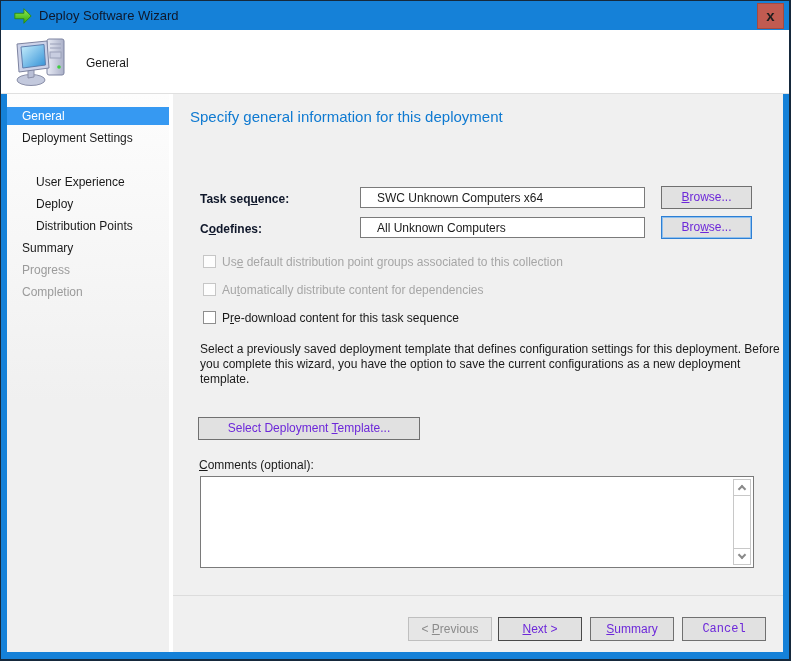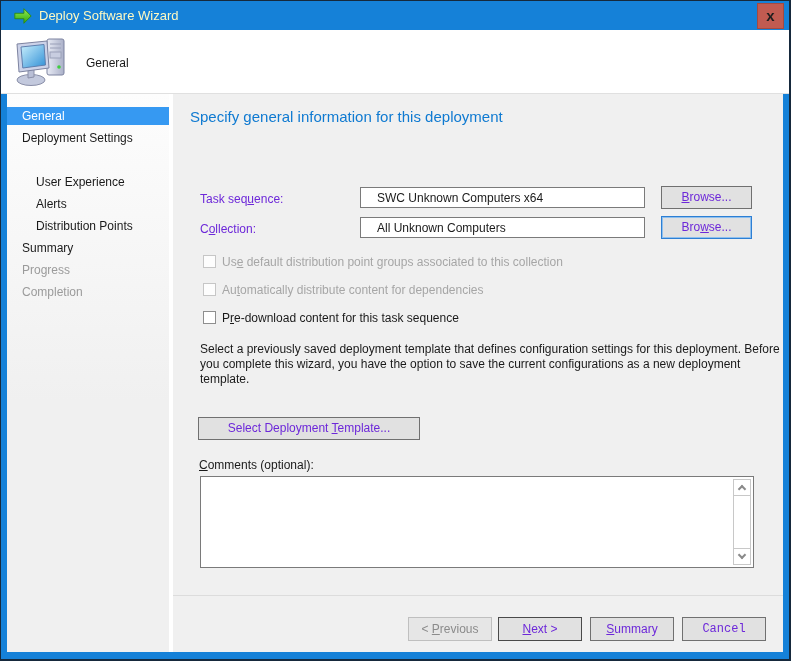--- a/index.html
+++ b/index.html
@@ -5,21 +5,21 @@
   * { margin:0; padding:0; box-sizing:border-box; }
   html,body { background:#555; }
   body { font-family:"Liberation Sans","DejaVu Sans",sans-serif; }
 
   .frame { position:relative; width:791px; height:661px; background:#16293c; overflow:hidden; }
   .win   { position:absolute; left:1px; top:1px; width:788px; height:658px; background:#1581d8; }
 
   
   .titlebar { position:absolute; left:0; top:0; width:100%; height:29px; background:#1581d8; }
   .titlebar-icon { position:absolute; left:11px; top:5px; width:22px; height:20px; }
-  .titlebar-title { position:absolute; left:38px; top:7px; font-size:13px; color:#fef9c3; }
+  .titlebar-title { position:absolute; left:38px; top:7px; font-size:13px; color:#0f172a; }
   .close-btn { position:absolute; right:5px; top:2px; width:27px; height:26px;
                background:#c15b51; border:1px solid #a34a41; color:#1e1e1e;
                font-size:15px; font-weight:bold; text-align:center; line-height:24px; cursor:default; }
 
   
   .header { position:absolute; left:0; top:29px; width:100%; height:64px; background:#ffffff;
             border-bottom:1px solid #e0e0e0; }
   .header-icon { position:absolute; left:13px; top:6px; width:56px; height:50px; }
   .header-step { position:absolute; left:85px; top:26px; font-size:12px; color:#1a1a1a; }
 
@@ -35,21 +35,21 @@
   .nav-item { position:absolute; left:0; width:162px; height:18px; font-size:12px;
               line-height:18px; color:#1a1a1a; cursor:default; }
   .nav-item span { padding-left:15px; display:inline-block; }
   .nav-item--sub span { padding-left:29px; }
   .nav-item--selected { background:#3699f2; color:#ffffff; }
   .nav-item--disabled { color:#9b9b9b; }
 
   
   .heading { position:absolute; left:17px; top:14px; font-size:15px; color:#0f7ad1; }
 
-  .fld-label { position:absolute; font-size:12px; color:#6d28d9; }
+  .fld-label { position:absolute; font-size:12px; color:#0f172a;font-weight:bold; }
   .mn { text-decoration:underline; }
 
   .textbox { position:absolute; width:285px; height:21px; background:#ffffff;
              border:1px solid #7a7a7a; font-size:12px; color:#1a1a1a; padding:0 16px;
              font-family:"Liberation Sans","DejaVu Sans",sans-serif; }
 
   .btn { background:#e1e1e1; border:1px solid #707070; font-size:12px; color:#6d28d9;
          text-align:center; cursor:default; font-family:"Liberation Sans","DejaVu Sans",sans-serif; }
   .btn--focus { border:1px solid #2d7fd4; box-shadow:inset 0 0 0 1px #8fc0ee; }
   .btn--default { border:1px solid #4a4a4a; }
@@ -132,36 +132,36 @@
       </svg>
       <div class="header-step">General</div>
     </div>
 
     <div class="body">
 
       <div class="sidebar">
         <div class="nav-item nav-item--selected" style="top:13px"><span>General</span></div>
         <div class="nav-item" style="top:35px"><span>Deployment Settings</span></div>
         <div class="nav-item nav-item--sub" style="top:79px"><span>User Experience</span></div>
-        <div class="nav-item nav-item--sub" style="top:101px"><span>Alerts</span></div>
+        <div class="nav-item nav-item--sub" style="top:101px"><span>Deploy</span></div>
         <div class="nav-item nav-item--sub" style="top:123px"><span>Distribution Points</span></div>
         <div class="nav-item" style="top:145px"><span>Summary</span></div>
         <div class="nav-item nav-item--disabled" style="top:167px"><span>Progress</span></div>
         <div class="nav-item nav-item--disabled" style="top:189px"><span>Completion</span></div>
       </div>
       <div class="sep"></div>
 
       <div class="content">
         <div class="heading">Specify general information for this deployment</div>
 
         <div class="fld-label" style="left:27px; top:98px;"><span>Task seq</span><span class="mn">u</span><span>ence:</span></div>
         <input class="textbox" style="left: 187px; top: 93px;" readonly="" value="SWC Unknown Computers x64">
         <div class="btn browse-btn" style="left:488px; top:92px;"><span></span><span class="mn">B</span><span>rowse...</span></div>
 
-        <div class="fld-label" style="left:27px; top:128px;"><span>C</span><span class="mn">o</span><span>llection:</span></div>
+        <div class="fld-label" style="left:27px; top:128px;"><span>C</span><span class="mn">o</span><span>defines:</span></div>
         <input class="textbox" style="left: 187px; top: 123px;" readonly="" value="All Unknown Computers">
         <div class="btn btn--focus browse-btn" style="left:488px; top:122px;"><span>Bro</span><span class="mn">w</span><span>se...</span></div>
 
         <div class="cb-row" style="top:161px;">
           <div class="cb-box cb-box--disabled"></div>
           <div class="cb-label cb-label--disabled"><span>Us</span><span class="mn">e</span><span> default distribution point groups associated to this collection</span></div>
         </div>
         <div class="cb-row" style="top:189px;">
           <div class="cb-box cb-box--disabled"></div>
           <div class="cb-label cb-label--disabled"><span>Au</span><span class="mn">t</span><span>omatically distribute content for dependencies</span></div>

